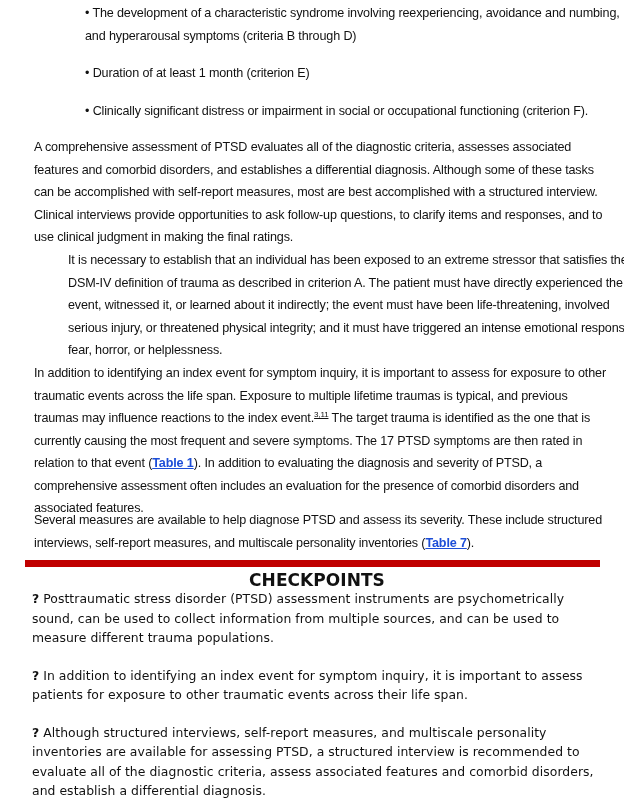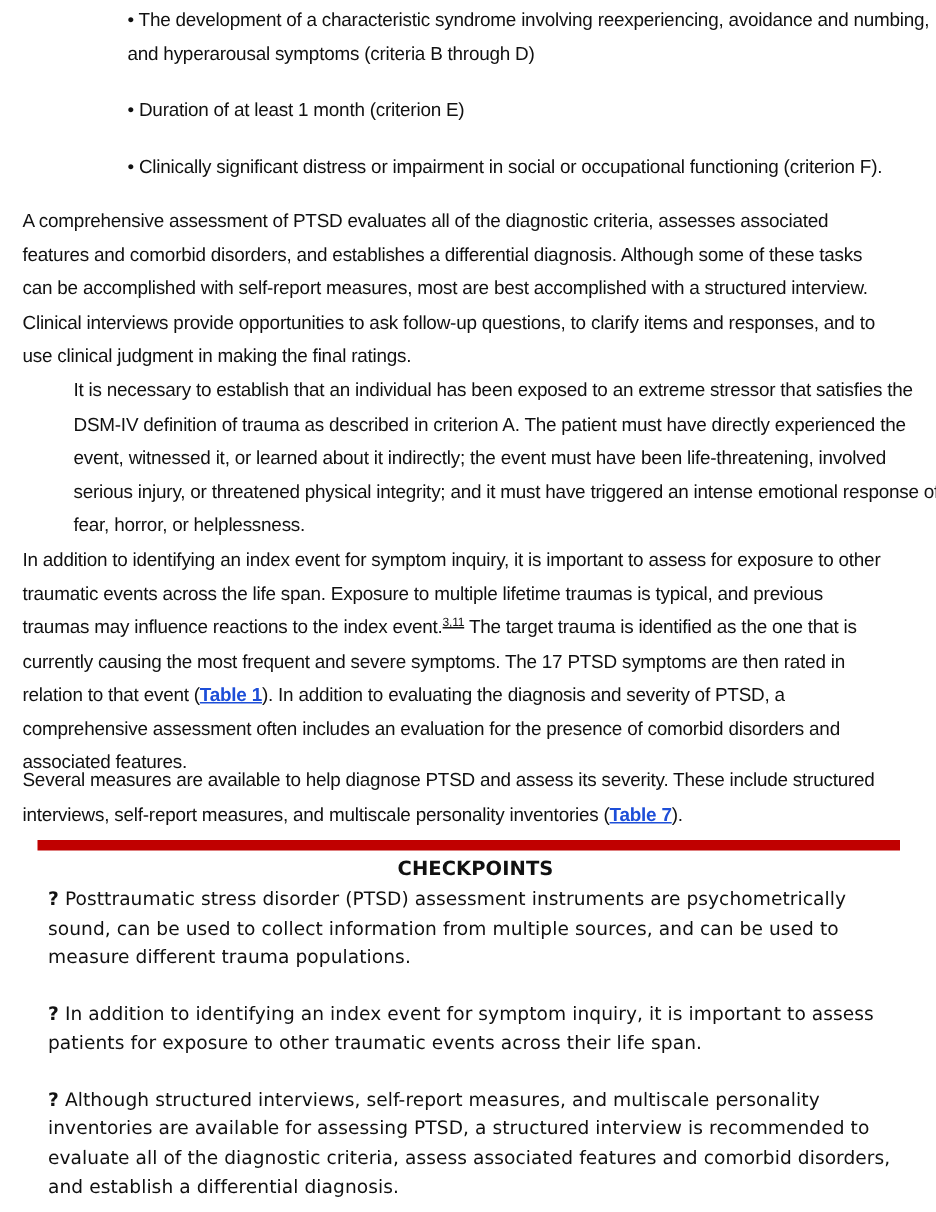--- a/index.html
+++ b/index.html
@@ -28,21 +28,21 @@
       margin-left: 29px;
     }
     .bullet {
       margin: 0 0 15px 0;
     }
     .bullet .dot {
       display: inline;
     }
     .para {
       position: absolute;
-      left: 15px;
+      left: 34px;
       width: 580px;
       margin: 0;
     }
     #p1 { top: 136px; }
     #p2 { top: 249px; margin-left: 34px; }
     #p3 { top: 362px; }
     #p4 { top: 509px; }
     sup {
       font-size: 8px;
       line-height: 0;
@@ -68,21 +68,21 @@
       top: 572px;
       width: 570px;
       font-family: "DejaVu Sans", sans-serif;
       font-size: 12.4px;
       line-height: 19.5px;
       letter-spacing: 0.05px;
     }
     .cp-title {
       text-align: center;
       font-weight: bold;
-      font-size: 13px;
+      font-size: 17px;
       line-height: 16px;
       margin: 0 0 1px 0;
       padding-left: 0;
     }
     .cp-item {
       margin: 0 0 18px 0;
     }
     .cp-mark {
       font-weight: bold;
     }

